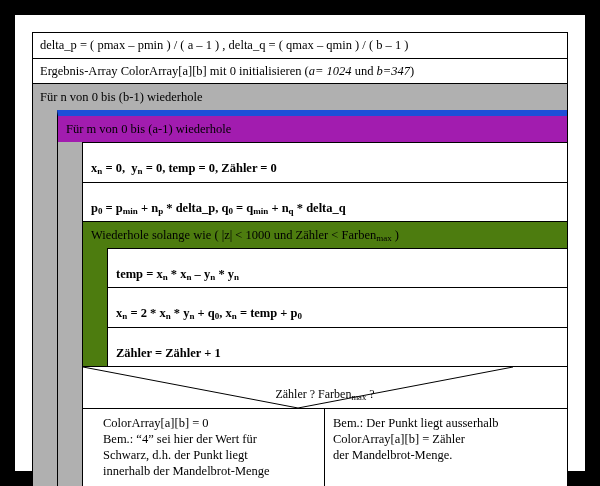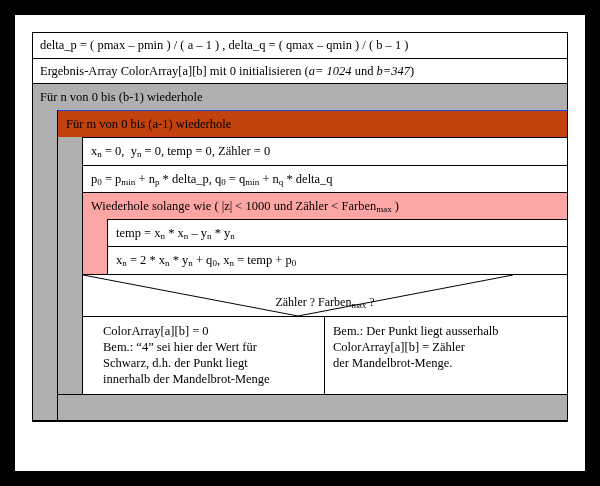--- a/index.html
+++ b/index.html
@@ -66,29 +66,30 @@
   }
   .loop-body-inner {
     box-sizing: border-box;
   }
 
   .cellrow {
     box-sizing: border-box;
     border-top: 1px solid #000000;
     border-left: 1px solid #000000;
     background: #ffffff;
-    padding: 6px 8px 5px 8px;
-    font-size: 12.5px;
-    margin-left: -1px;
+    padding: 18px 8px 5px 8px;
+    font-size: 12.5px;
+    margin-left: -1px;
+    font-weight: bold;
   }
 
   .whilewrap {
     box-sizing: border-box;
     border-top: 1px solid #000000;
-    background: #fca5a5;
+    background: #4d7c0f;
     margin-left: -1px;
     border-left: 1px solid #000000;
   }
   .while-label {
     padding: 6px 8px 5px 8px;
     font-size: 12.5px;
   }
   .while-body {
     margin-left: 24px;
     border-left: 1px solid #000000;
@@ -176,40 +177,43 @@
       <div class="box" style="border-top:none;">
         <span>Ergebnis-Array ColorArray[a][b] mit 0 initialisieren (</span><span class="ital">a= 1024</span><span> und </span><span class="ital">b=347</span><span>)</span>
       </div>
 
       <div class="loopblock">
         <div class="loop-label">Für n von 0 bis (b-1) wiederhole</div>
 
         <div class="loop-body">
 
           <div class="loop-body-inner">
-            <div class="while-label" style="border-top:1px solid #1d4ed8; margin-left:-1px; border-left:1px solid #000; background:#c2410c;">Für m von 0 bis (a-1) wiederhole</div>
+            <div class="while-label" style="border-top:6px solid #1d4ed8; margin-left:-1px; border-left:1px solid #000; background:#a21caf;">Für m von 0 bis (a-1) wiederhole</div>
 
             <div class="while-body">
 
               <div class="cellrow">
                 <span>x<span class="sub">n</span> = 0,&nbsp; y<span class="sub">n</span> = 0, temp = 0, Zähler = 0</span>
               </div>
 
               <div class="cellrow">
                 <span>p<span class="sub">0</span> = p<span class="sub">min</span> + n<span class="sub">p</span> * delta_p, q<span class="sub">0</span> = q<span class="sub">min</span> + n<span class="sub">q</span> * delta_q</span>
               </div>
 
               <div class="whilewrap">
                 <div class="while-label">Wiederhole solange wie ( |z| &lt; 1000 und Zähler &lt; Farben<span class="sub">max</span> )</div>
                 <div class="while-body">
                   <div class="cellrow">
                     <span>temp = x<span class="sub">n</span> * x<span class="sub">n</span> – y<span class="sub">n</span> * y<span class="sub">n</span></span>
                   </div>
                   <div class="cellrow">
                     <span>x<span class="sub">n</span> = 2 * x<span class="sub">n</span> * y<span class="sub">n</span> + q<span class="sub">0</span>, x<span class="sub">n</span> = temp + p<span class="sub">0</span></span>
+                  </div>
+                  <div class="cellrow">
+                    <span>Zähler = Zähler + 1</span>
                   </div>
                 </div>
               </div>
 
               <div class="decision">
                 <svg width="430" height="42" viewBox="0 0 430 42">
                   <line x1="0" y1="0" x2="215" y2="41" stroke="#000000" stroke-width="1"></line>
                   <line x1="430" y1="0" x2="215" y2="41" stroke="#000000" stroke-width="1"></line>
                 </svg>
                 <div class="decision-label">Zähler ? Farben<span class="sub">max</span> ?</div>

